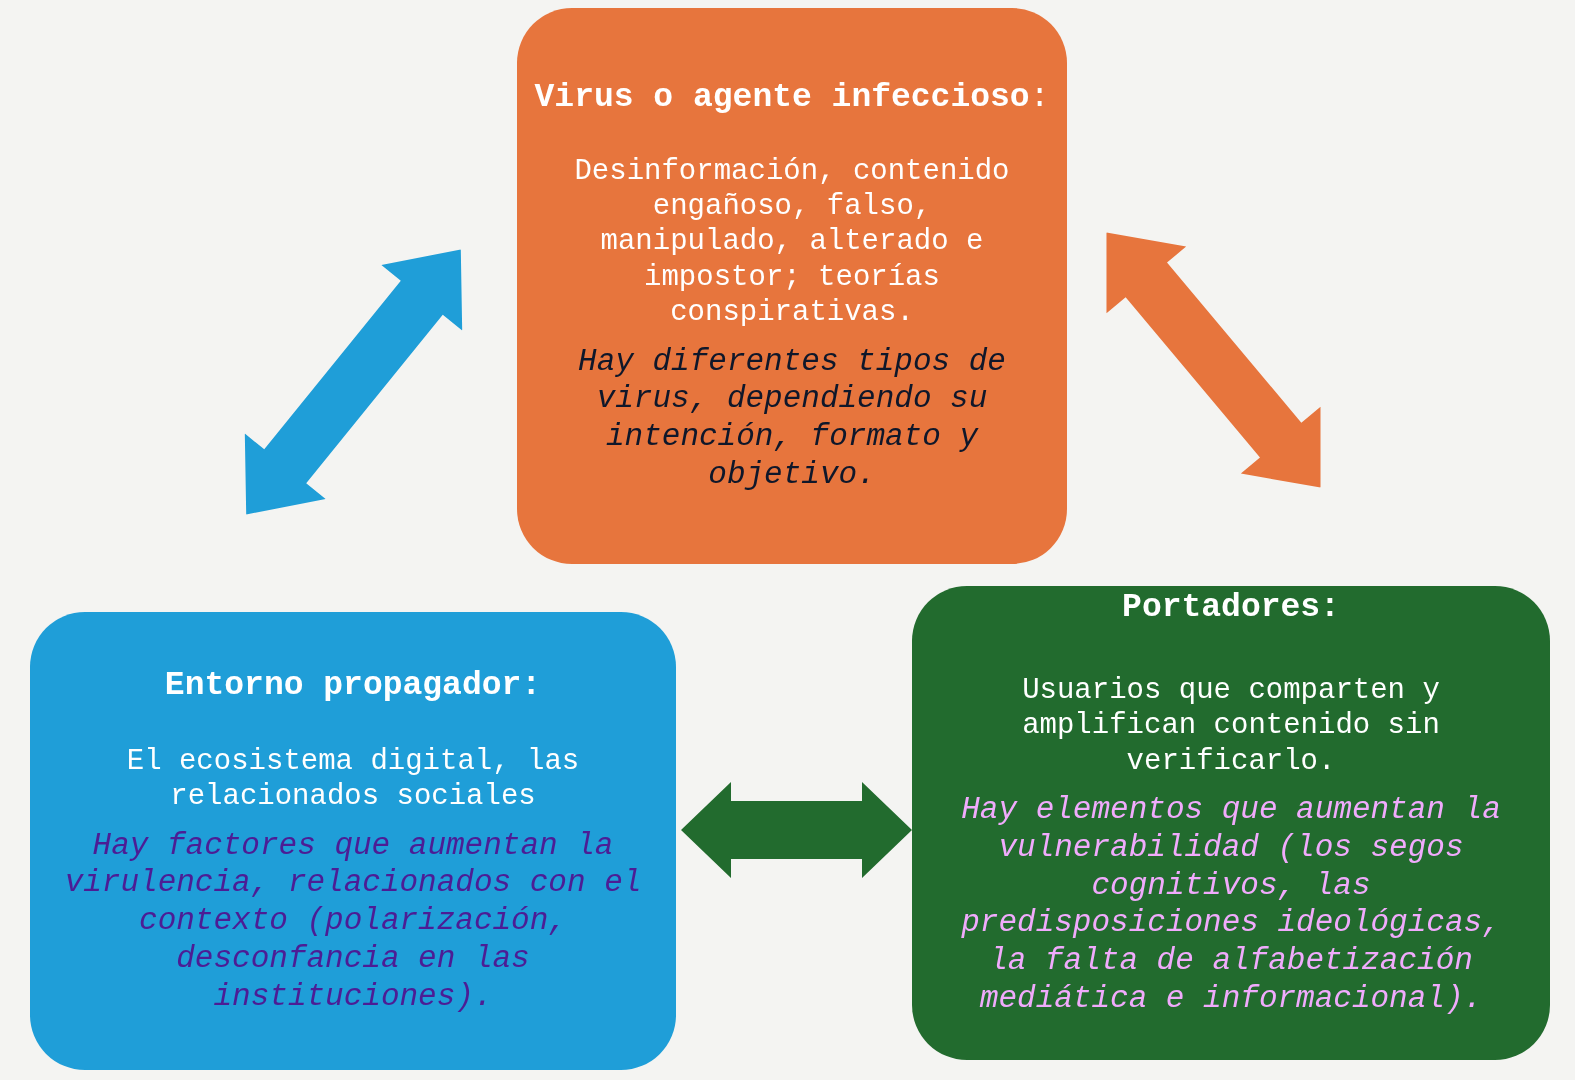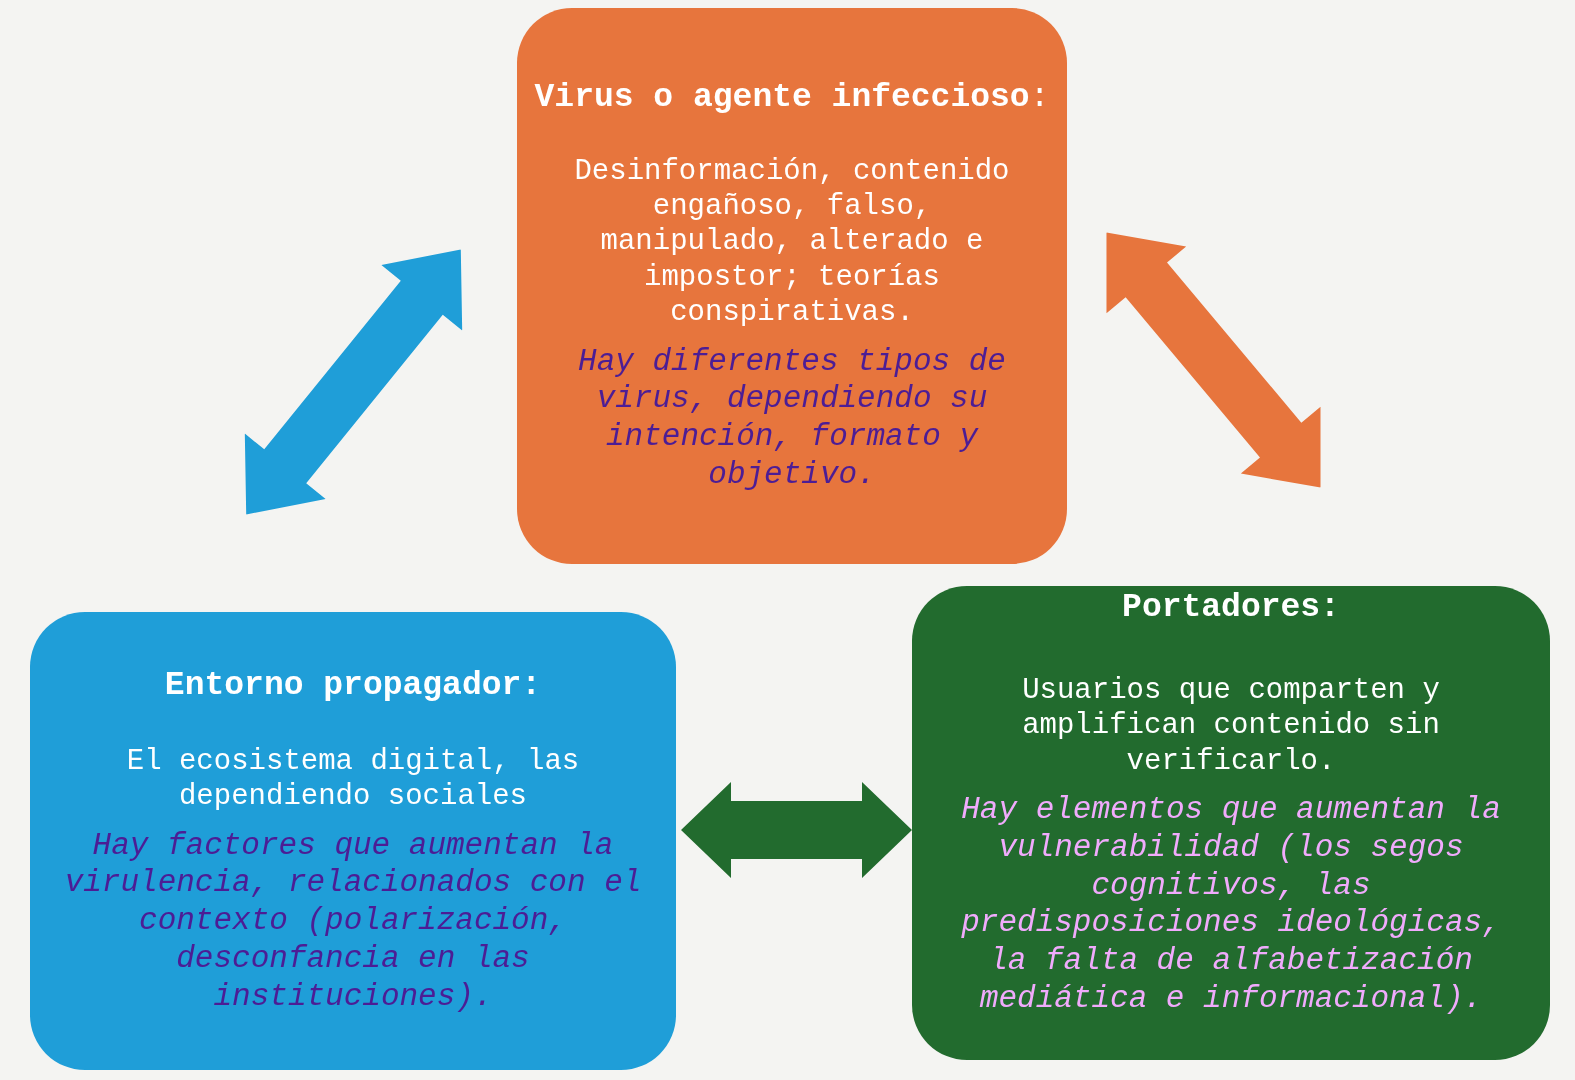--- a/index.html
+++ b/index.html
@@ -69,26 +69,26 @@
   .arrow-green  { left: 681px;  top: 782px; }
 </style>
 </head>
 <body>
 
 <div class="stage" style="background-color: rgb(244, 244, 242);">
 
   <section class="box box-virus" style="background-color: rgb(231, 117, 61);">
     <h2><span>Virus o agente infeccioso</span><span class="colon">:</span></h2>
     <p class="body-text">Desinformación, contenido engañoso, falso, manipulado, alterado e impostor; teorías conspirativas.</p>
-    <p class="note-text" style="color: #4c1d95;">Hay diferentes tipos de virus, dependiendo su intención, formato y objetivo.</p>
+    <p class="note-text" style="color: #0f172a;">Hay diferentes tipos de virus, dependiendo su intención, formato y objetivo.</p>
   </section>
 
   <section class="box box-entorno" style="background-color: rgb(31, 158, 216);">
     <h2>Entorno propagador:</h2>
-    <p class="body-text">El ecosistema digital, las dependiendo sociales</p>
+    <p class="body-text">El ecosistema digital, las relacionados sociales</p>
     <p class="note-text" style="color: #4c1d95;">Hay factores que aumentan la virulencia, relacionados con el contexto (polarización, desconfancia en las instituciones).</p>
   </section>
 
   <section class="box box-portadores" style="background-color: rgb(34, 107, 46);">
     <h2>Portadores:</h2>
     <p class="body-text">Usuarios que comparten y amplifican contenido sin verificarlo.</p>
     <p class="note-text" style="color: #f0abfc;">Hay elementos que aumentan la vulnerabilidad (los segos cognitivos, las predisposiciones ideológicas, la falta de alfabetización mediática e informacional).</p>
   </section>
 
   <svg class="arrow arrow-blue" width="341" height="104" viewBox="0 0 341 104">

